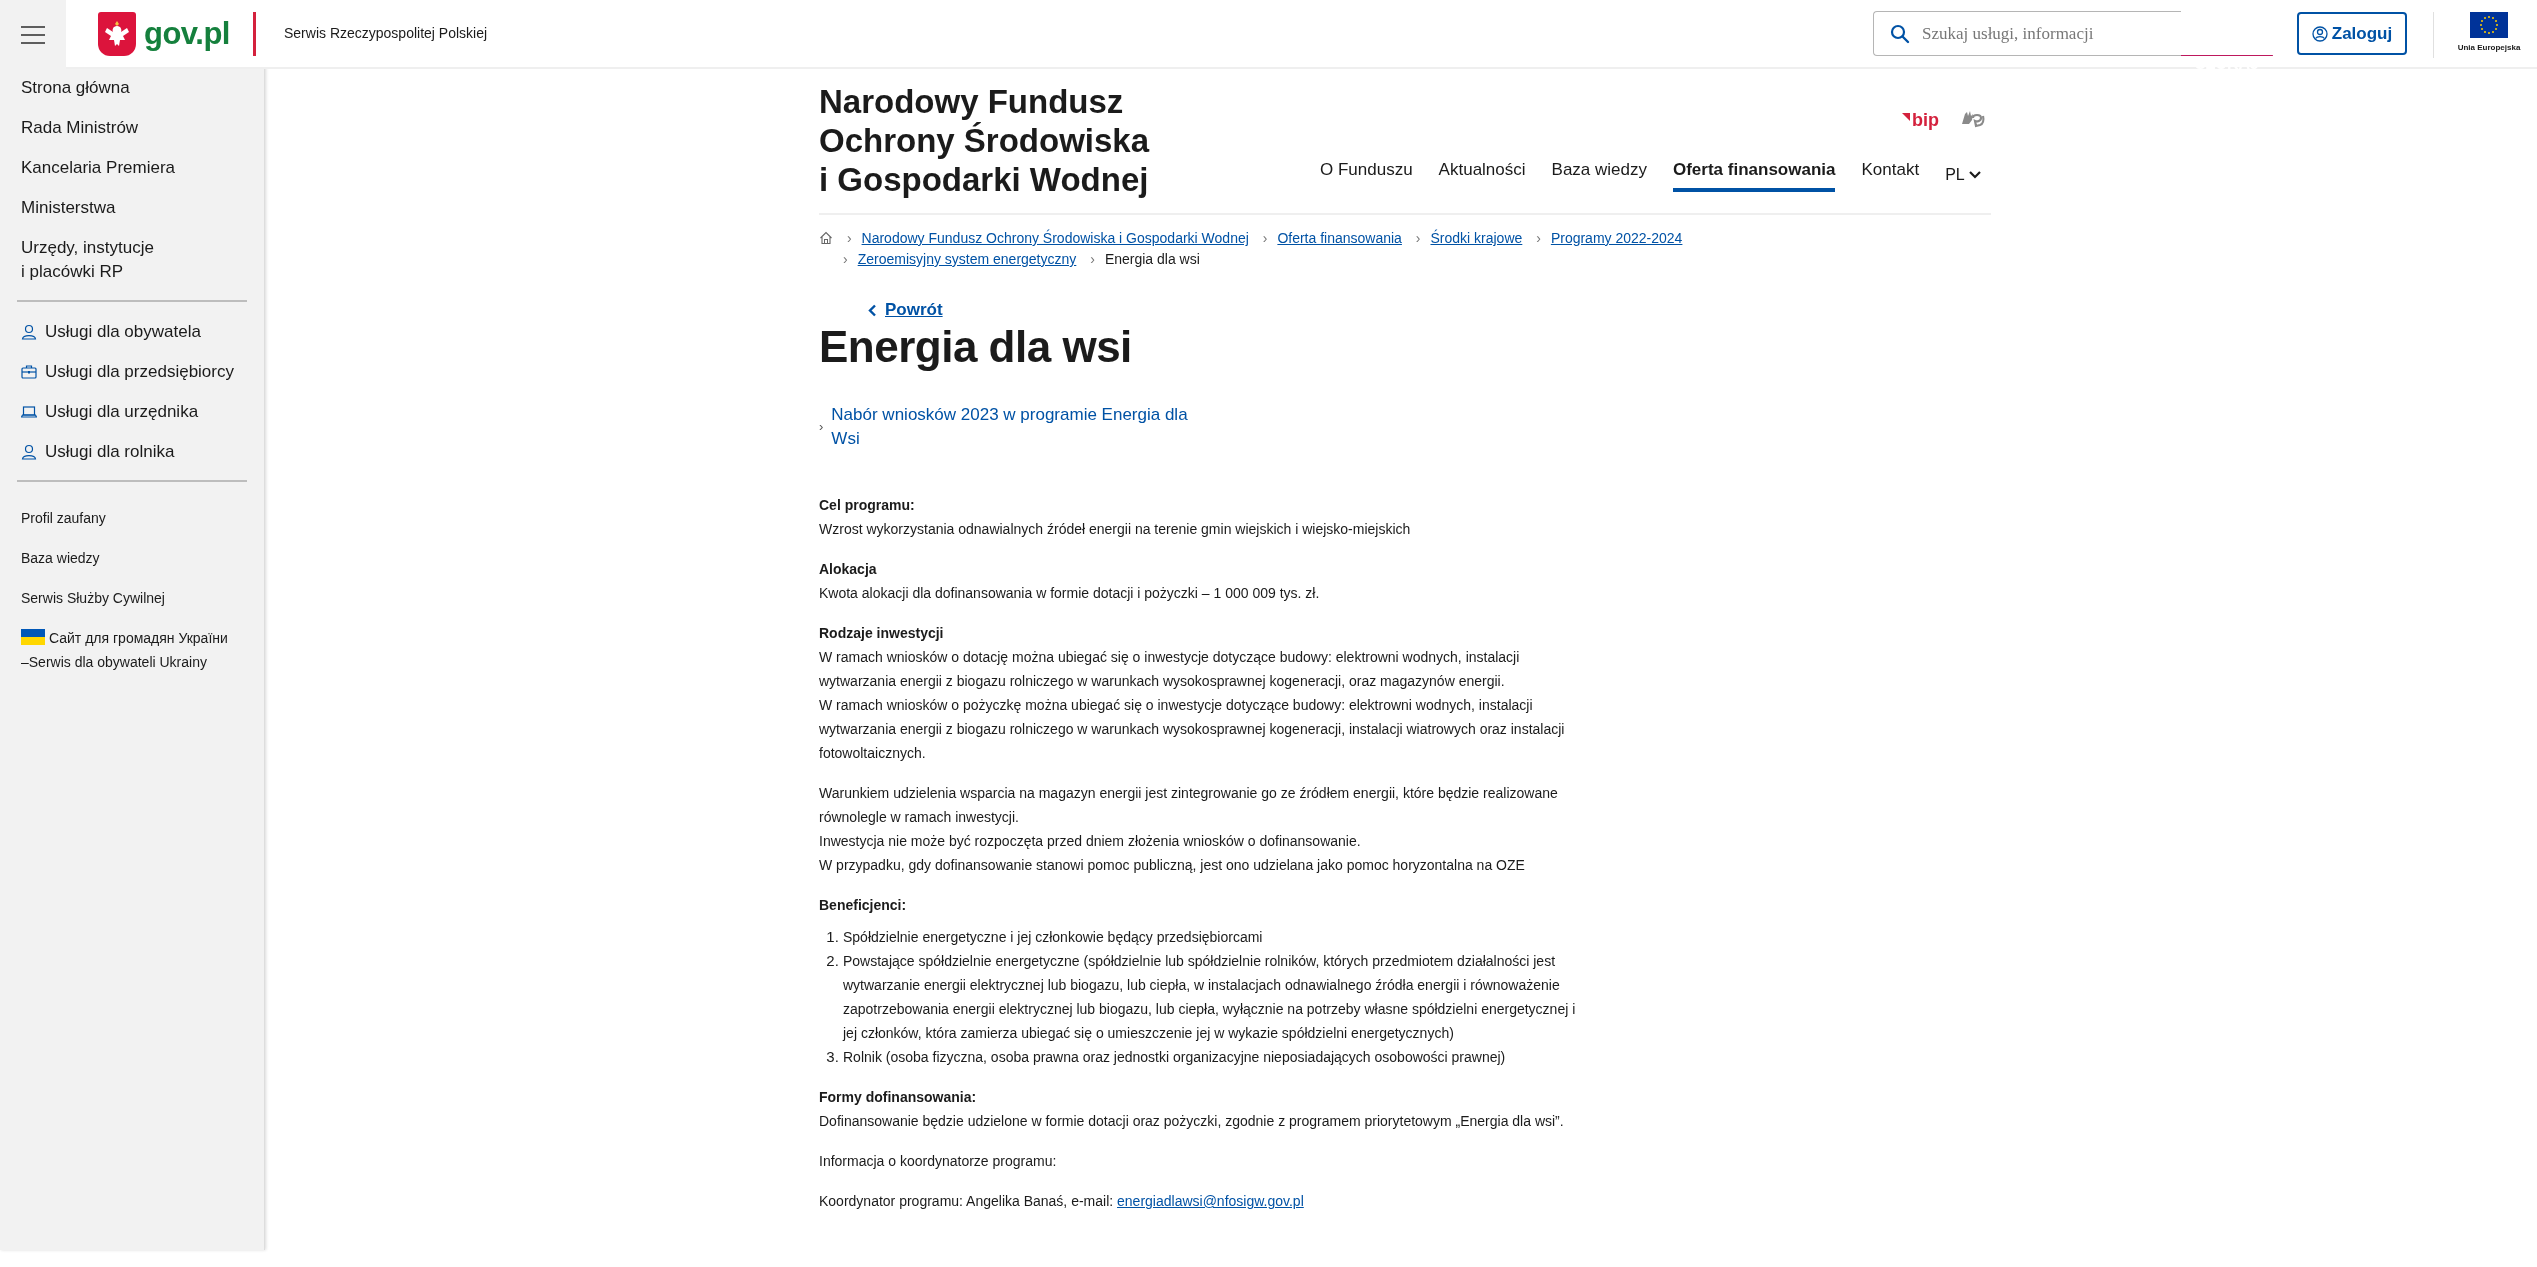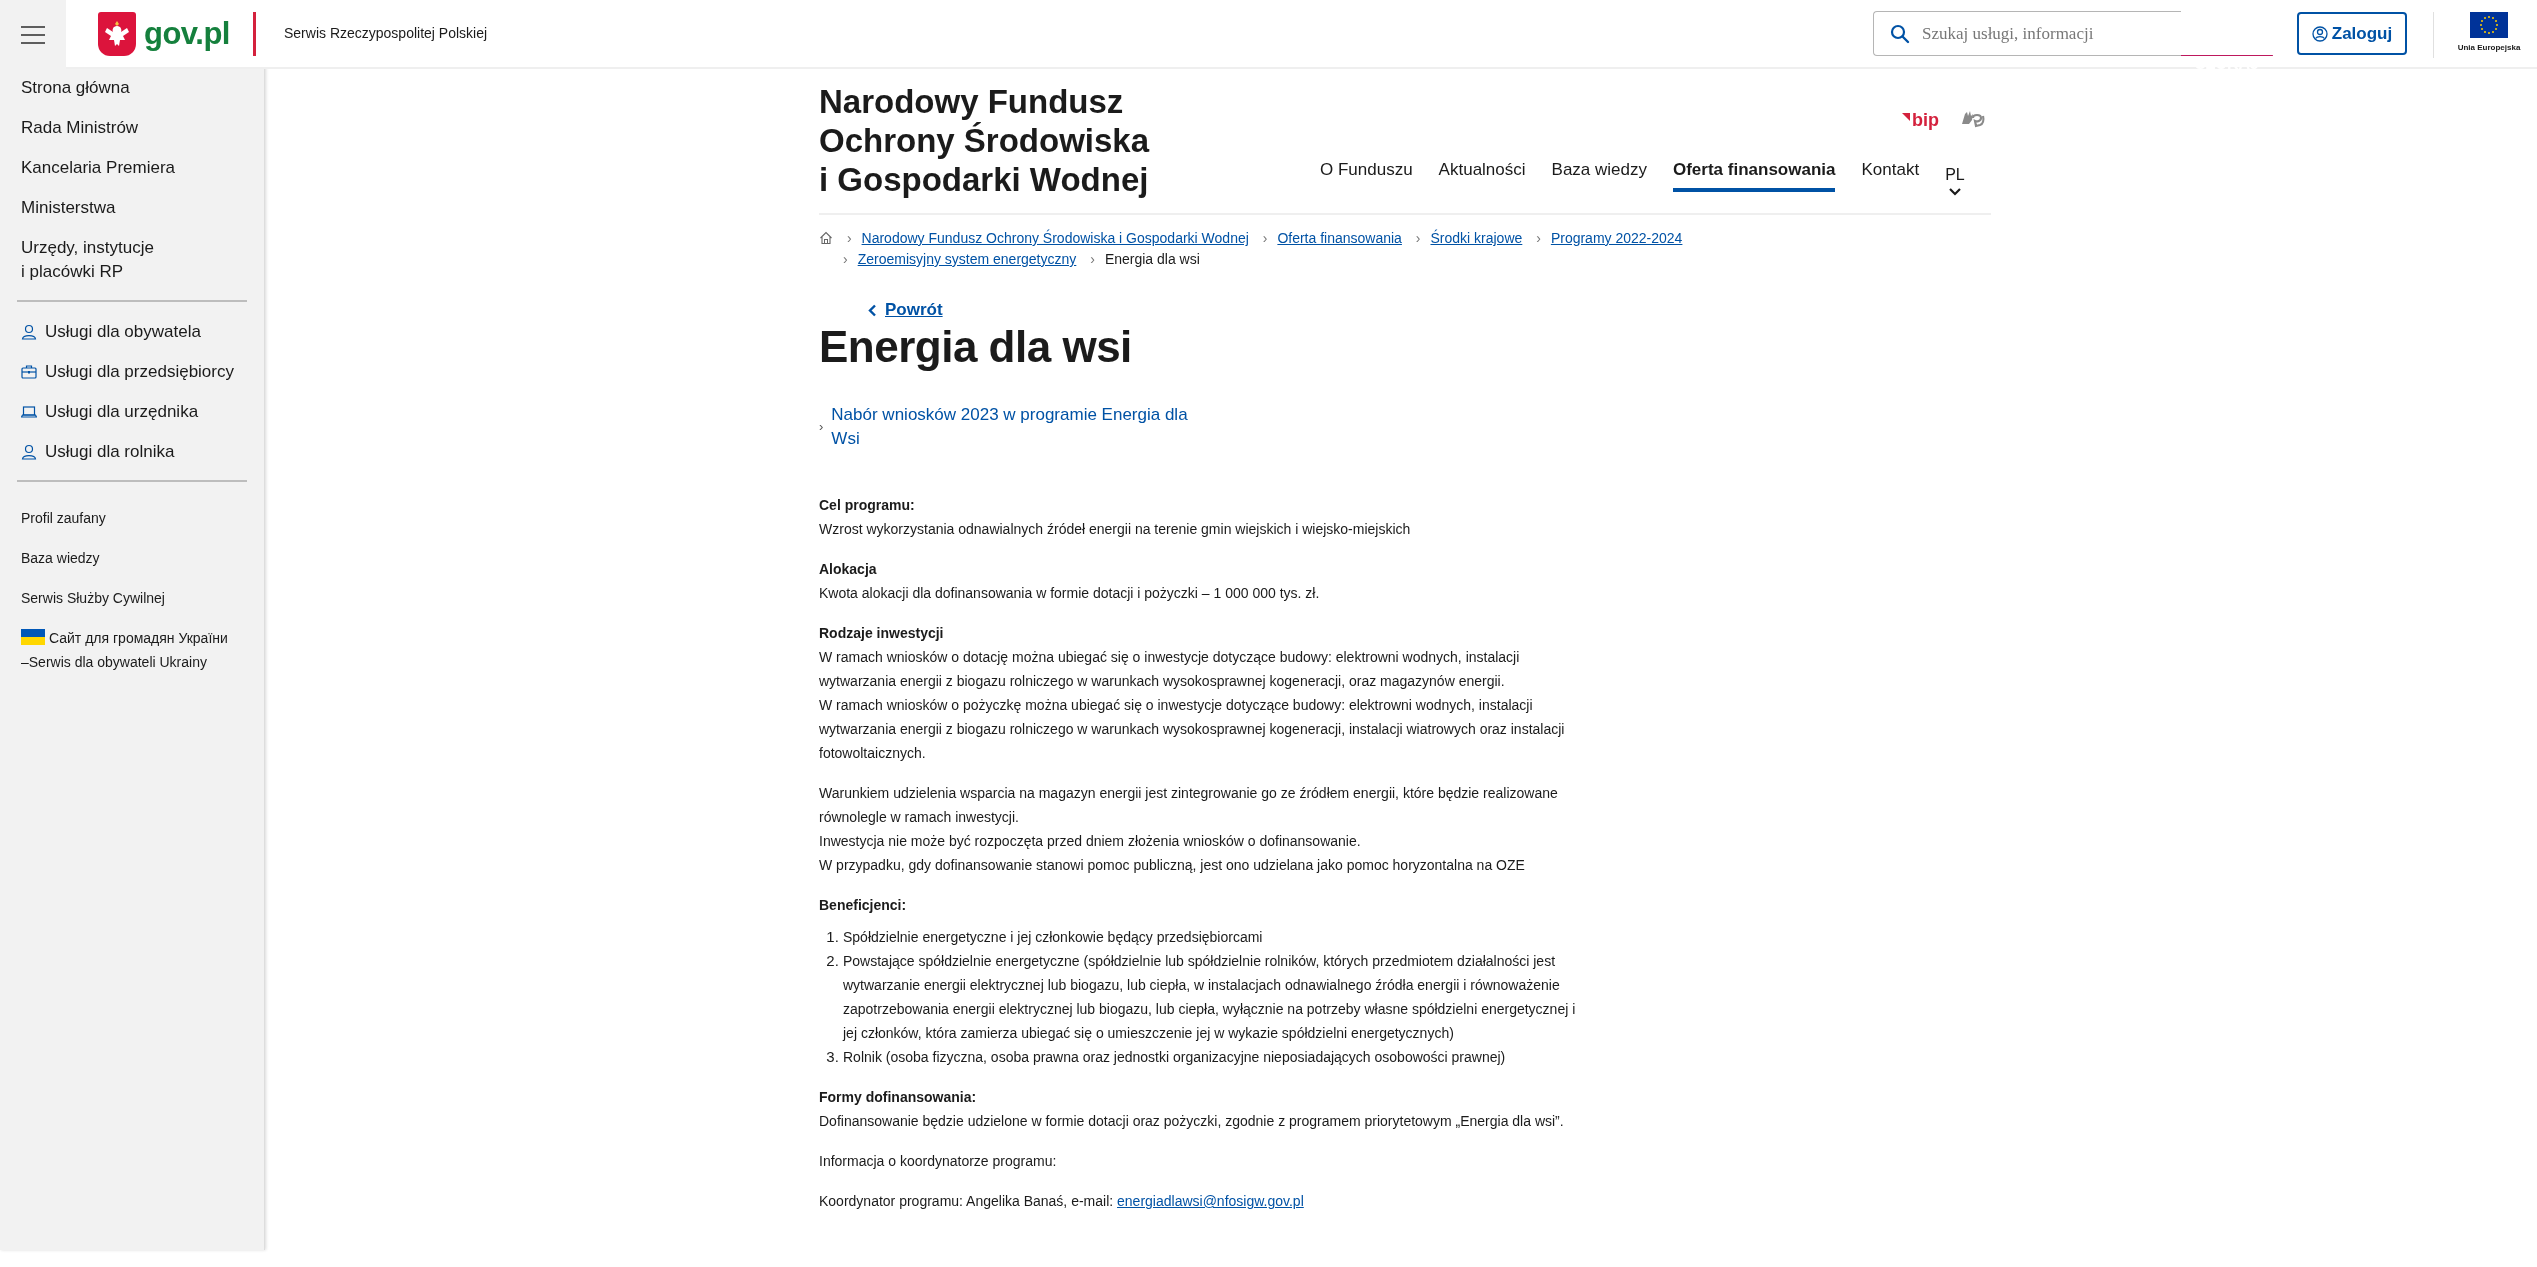--- a/index.html
+++ b/index.html
@@ -40,21 +40,21 @@
   .ua-flag { display: inline-block; width: 24px; height: 16px; vertical-align: -2px; margin-right: 4px; background: linear-gradient(#0057b7 50%, #ffd700 50%); }
 
   
   .org-title { position: absolute; left: 819px; top: 82px; font-size: 33px; font-weight: bold; line-height: 39px; color: #1b1b1b; }
   .top-icons { position: absolute; left: 1902px; top: 108px; display: flex; align-items: center; gap: 20px; }
   .bip { color: #d4213d; font-weight: bold; font-size: 18px; display: flex; align-items: center; }
   .bip::before { content: ""; width: 0; height: 0; border-top: 8px solid #d4213d; border-left: 8px solid transparent; margin-right: 2px; margin-top: -6px; }
   .nav { position: absolute; left: 1320px; top: 160px; display: flex; align-items: flex-start; }
   .nav-item { font-size: 17px; color: #1b1b1b; margin-right: 26px; padding-bottom: 12px; cursor: pointer; }
   .nav-item.active { font-weight: bold; border-bottom: 4px solid #0052a5; padding-bottom: 8px; }
-  .nav-lang { font-size: 16px; color: #1b1b1b; margin-top: 6px; display: flex; align-items: center; gap: 4px; cursor: pointer; flex-direction: column; }
+  .nav-lang { font-size: 16px; color: #1b1b1b; margin-top: 6px; display: flex; align-items: center; gap: 4px; cursor: pointer; }
   .nav-rule { position: absolute; left: 819px; top: 213px; width: 1172px; height: 2px; background: #efefef; }
 
   .crumbs { position: absolute; left: 819px; top: 228px; width: 980px; font-size: 14px; line-height: 21px; }
   .crumbs a, .crumbs span { color: #0052a5; }
   .crumb-sep { color: #777 !important; margin: 0 10px; }
   .crumbs .current { color: #1b1b1b; }
   .crumb-home { display: inline-block; vertical-align: -2px; }
 
   .back { position: absolute; left: 868px; top: 300px; font-size: 17px; font-weight: bold; display: flex; align-items: center; gap: 8px; }
   .back a { color: #0052a5; }
@@ -244,21 +244,21 @@
 <div class="rel-link">
   <span class="chev">›</span>
   <span>Nabór wniosków 2023 w programie Energia dla Wsi</span>
 </div>
 
 <article class="article">
   <h3>Cel programu:</h3>
   <p>Wzrost wykorzystania odnawialnych źródeł energii na terenie gmin wiejskich i wiejsko-miejskich</p>
 
   <h3>Alokacja</h3>
-  <p>Kwota alokacji dla dofinansowania w formie dotacji i pożyczki – 1 000 000 tys. zł.</p>
+  <p>Kwota alokacji dla dofinansowania w formie dotacji i pożyczki – 1 000 009 tys. zł.</p>
 
   <h3>Rodzaje inwestycji</h3>
   <div>W ramach wniosków o dotację można ubiegać się o  inwestycje dotyczące budowy: elektrowni wodnych, instalacji wytwarzania energii z biogazu rolniczego w warunkach wysokosprawnej kogeneracji, oraz magazynów energii.</div>
   <p>W ramach wniosków o pożyczkę można ubiegać się o  inwestycje dotyczące budowy: elektrowni wodnych, instalacji wytwarzania energii z biogazu rolniczego w warunkach wysokosprawnej kogeneracji, instalacji wiatrowych oraz instalacji fotowoltaicznych.</p>
 
   <div>Warunkiem udzielenia wsparcia na magazyn energii jest zintegrowanie go ze źródłem energii, które będzie realizowane równolegle w ramach inwestycji.</div>
   <div>Inwestycja nie może być rozpoczęta przed dniem złożenia wniosków o dofinansowanie.</div>
   <p>W przypadku, gdy dofinansowanie stanowi pomoc publiczną, jest ono udzielana jako pomoc horyzontalna na OZE</p>
 
   <h3 style="margin-bottom:8px;">Beneficjenci:</h3>

